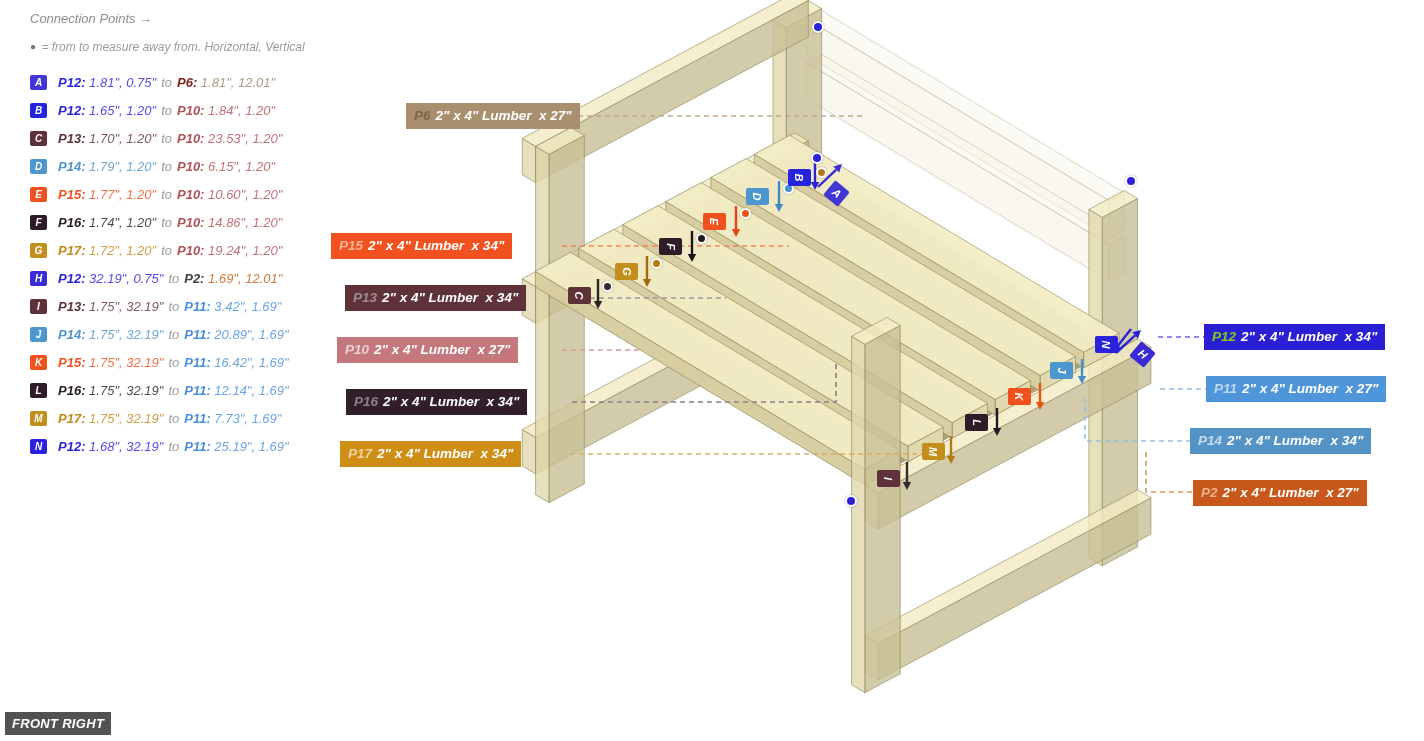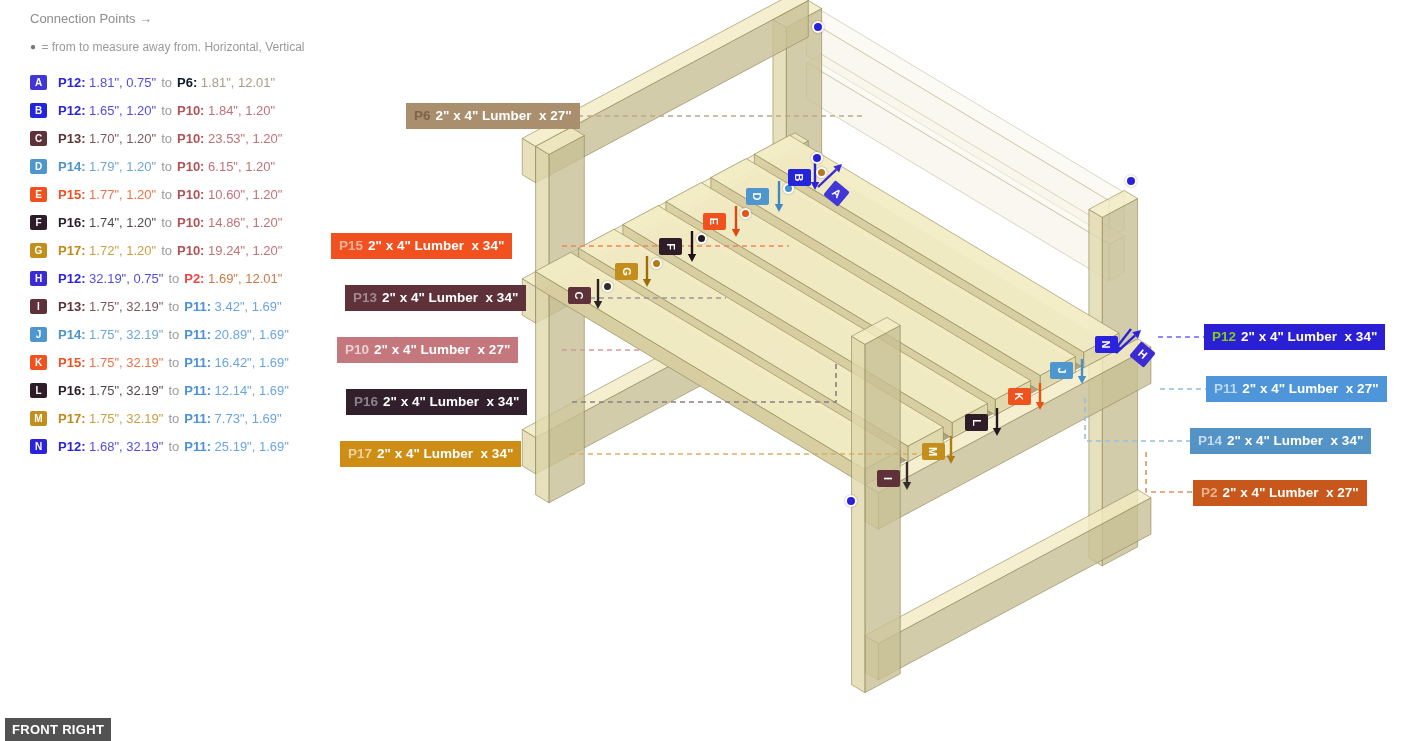--- a/index.html
+++ b/index.html
@@ -1,17 +1,17 @@
 <!DOCTYPE html>
 <html><head>
 <meta charset="utf-8">
 <style>
   html,body{margin:0;padding:0;background:#fff;width:1424px;height:741px;overflow:hidden;
     font-family:"Liberation Sans", sans-serif;}
-  #stage{position:relative;width:1268px;height:741px;background:#fff;}
+  #stage{position:relative;width:1268px;height:741px;background:#fff;font-style:italic;}
   #model-svg{position:absolute;left:0;top:0;z-index:1;}
   
   #cp-title{position:absolute;left:30px;top:11px;font-size:13px;color:#8d8d8d;z-index:3;}
   #cp-legend{position:absolute;left:30px;top:40px;font-size:12px;color:#9a9a9a;z-index:3;}
   #cp-legend .bullet{color:#777;font-size:10px;vertical-align:1px;margin-right:2px;}
   
   #connection-list{position:absolute;left:30px;top:68px;z-index:3;}
   .crow{height:28px;display:flex;align-items:center;font-size:13px;white-space:pre;}
   .crow .badge{display:inline-flex;align-items:center;justify-content:center;
     width:17px;height:15px;border-radius:2px;color:#fff;font-size:10px;font-weight:bold;
@@ -27,21 +27,21 @@
   .marker{position:absolute;z-index:5;display:flex;align-items:center;justify-content:center;
     color:#fff;font-weight:bold;font-size:11px;border-radius:2px;}
   .marker.rect{width:23px;height:17px;}
   .marker.diamond{width:19px;height:19px;}
   .marker .lt{display:block;line-height:1;}
   
   .mdot{position:absolute;z-index:5;border-radius:50%;border:2px solid #fff;
     box-shadow:0 0 2px rgba(0,0,0,.35);}
   
   #view-badge{position:absolute;left:5px;top:712px;background:#525252;color:#fff;
-    font-size:13px;font-weight:bold;padding:4px 7px;z-index:6;letter-spacing:.3px;margin-top:6px;}
+    font-size:13px;font-weight:bold;padding:4px 7px;z-index:6;letter-spacing:.3px;}
 </style>
 </head>
 <body>
 
 <div id="stage">
   <svg id="model-svg" width="1424" height="741" viewBox="0 0 1424 741">
       <polygon points="1124.25,228.95499999999998 1109.1,237.055 1109.1,200.65500000000003 1124.25,192.555" fill="#E9E4CE" fill-opacity="0.45" stroke="#C4BD98" stroke-width="0.7" stroke-opacity="0.85"></polygon>
       <polygon points="806.5,55.15500000000003 1109.1,237.055 1109.1,200.65500000000003 806.5,18.755000000000052" fill="#F1EDDB" fill-opacity="0.45" stroke="#C4BD98" stroke-width="0.7" stroke-opacity="0.85"></polygon>
       <polygon points="821.65,10.65500000000003 1124.25,192.555 1109.1,200.65500000000003 806.5,18.755000000000052" fill="#F8F5E8" fill-opacity="0.45" stroke="#C4BD98" stroke-width="0.7" stroke-opacity="0.85"></polygon>
       <polygon points="1124.25,272.635 1109.1,280.735 1109.1,244.33499999999998 1124.25,236.23499999999996" fill="#E9E4CE" fill-opacity="0.45" stroke="#C4BD98" stroke-width="0.7" stroke-opacity="0.85"></polygon>
@@ -130,28 +130,28 @@
       <line x1="951" y1="436" x2="951" y2="456" stroke="#B27C12" stroke-width="2.4"></line>
       <polygon points="951,464 946.8,456 955.2,456" fill="#B27C12"></polygon>
       <line x1="907" y1="462" x2="907" y2="482" stroke="#332B2B" stroke-width="2.4"></line>
       <polygon points="907,490 902.8,482 911.2,482" fill="#332B2B"></polygon>
     </svg>
 
   <div id="cp-title">Connection Points →</div>
   <div id="cp-legend"><span class="bullet">●</span> <span>= from to measure away from. Horizontal, Vertical</span></div>
 
   <div id="connection-list">
-      <div class="crow"><span class="badge" style="background: rgb(65, 54, 214);">A</span><b style="color: rgb(43, 36, 220);">P12: </b><span class="val" style="color: rgb(43, 36, 220);">1.81", 0.75"</span><span class="to">to</span><b style="color: #0f172a;">P6: </b><span class="val" style="color: rgb(156, 132, 104);">1.81", 12.01"</span></div>
+      <div class="crow"><span class="badge" style="background: rgb(65, 54, 214);">A</span><b style="color: rgb(43, 36, 220);">P12: </b><span class="val" style="color: rgb(43, 36, 220);">1.81", 0.75"</span><span class="to">to</span><b style="color: #7f1d1d;">P6: </b><span class="val" style="color: rgb(156, 132, 104);">1.81", 12.01"</span></div>
       <div class="crow"><span class="badge" style="background: rgb(36, 36, 223);">B</span><b style="color: rgb(43, 36, 220);">P12: </b><span class="val" style="color: rgb(43, 36, 220);">1.65", 1.20"</span><span class="to">to</span><b style="color: rgb(176, 82, 89);">P10: </b><span class="val" style="color: rgb(176, 82, 89);">1.84", 1.20"</span></div>
       <div class="crow"><span class="badge" style="background: rgb(95, 49, 56);">C</span><b style="color: rgb(94, 51, 56);">P13: </b><span class="val" style="color: rgb(94, 51, 56);">1.70", 1.20"</span><span class="to">to</span><b style="color: rgb(176, 82, 89);">P10: </b><span class="val" style="color: rgb(176, 82, 89);">23.53", 1.20"</span></div>
       <div class="crow"><span class="badge" style="background: rgb(78, 150, 206);">D</span><b style="color: rgb(77, 148, 204);">P14: </b><span class="val" style="color: rgb(77, 148, 204);">1.79", 1.20"</span><span class="to">to</span><b style="color: rgb(176, 82, 89);">P10: </b><span class="val" style="color: rgb(176, 82, 89);">6.15", 1.20"</span></div>
       <div class="crow"><span class="badge" style="background: rgb(240, 81, 31);">E</span><b style="color: rgb(240, 81, 31);">P15: </b><span class="val" style="color: rgb(240, 81, 31);">1.77", 1.20"</span><span class="to">to</span><b style="color: rgb(176, 82, 89);">P10: </b><span class="val" style="color: rgb(176, 82, 89);">10.60", 1.20"</span></div>
       <div class="crow"><span class="badge" style="background: rgb(46, 29, 40);">F</span><b style="color: rgb(43, 27, 38);">P16: </b><span class="val" style="color: rgb(43, 27, 38);">1.74", 1.20"</span><span class="to">to</span><b style="color: rgb(176, 82, 89);">P10: </b><span class="val" style="color: rgb(176, 82, 89);">14.86", 1.20"</span></div>
       <div class="crow"><span class="badge" style="background: rgb(195, 142, 28);">G</span><b style="color: rgb(191, 138, 24);">P17: </b><span class="val" style="color: rgb(191, 138, 24);">1.72", 1.20"</span><span class="to">to</span><b style="color: rgb(176, 82, 89);">P10: </b><span class="val" style="color: rgb(176, 82, 89);">19.24", 1.20"</span></div>
-      <div class="crow"><span class="badge" style="background: rgb(58, 43, 212);">H</span><b style="color: rgb(43, 36, 220);">P12: </b><span class="val" style="color: rgb(43, 36, 220);">32.19", 0.75"</span><span class="to">to</span><b style="color: #ef4444;">P2: </b><span class="val" style="color: rgb(194, 92, 28);">1.69", 12.01"</span></div>
+      <div class="crow"><span class="badge" style="background: rgb(58, 43, 212);">H</span><b style="color: rgb(43, 36, 220);">P12: </b><span class="val" style="color: rgb(43, 36, 220);">32.19", 0.75"</span><span class="to">to</span><b style="color: #404040;">P2: </b><span class="val" style="color: rgb(194, 92, 28);">1.69", 12.01"</span></div>
       <div class="crow"><span class="badge" style="background: rgb(95, 49, 56);">I</span><b style="color: rgb(94, 51, 56);">P13: </b><span class="val" style="color: rgb(94, 51, 56);">1.75", 32.19"</span><span class="to">to</span><b style="color: rgb(74, 144, 219);">P11: </b><span class="val" style="color: rgb(74, 144, 219);">3.42", 1.69"</span></div>
       <div class="crow"><span class="badge" style="background: rgb(78, 150, 206);">J</span><b style="color: rgb(77, 148, 204);">P14: </b><span class="val" style="color: rgb(77, 148, 204);">1.75", 32.19"</span><span class="to">to</span><b style="color: rgb(74, 144, 219);">P11: </b><span class="val" style="color: rgb(74, 144, 219);">20.89", 1.69"</span></div>
       <div class="crow"><span class="badge" style="background: rgb(241, 81, 29);">K</span><b style="color: rgb(240, 81, 31);">P15: </b><span class="val" style="color: rgb(240, 81, 31);">1.75", 32.19"</span><span class="to">to</span><b style="color: rgb(74, 144, 219);">P11: </b><span class="val" style="color: rgb(74, 144, 219);">16.42", 1.69"</span></div>
       <div class="crow"><span class="badge" style="background: rgb(46, 29, 40);">L</span><b style="color: rgb(43, 27, 38);">P16: </b><span class="val" style="color: rgb(43, 27, 38);">1.75", 32.19"</span><span class="to">to</span><b style="color: rgb(74, 144, 219);">P11: </b><span class="val" style="color: rgb(74, 144, 219);">12.14", 1.69"</span></div>
       <div class="crow"><span class="badge" style="background: rgb(195, 142, 28);">M</span><b style="color: rgb(191, 138, 24);">P17: </b><span class="val" style="color: rgb(191, 138, 24);">1.75", 32.19"</span><span class="to">to</span><b style="color: rgb(74, 144, 219);">P11: </b><span class="val" style="color: rgb(74, 144, 219);">7.73", 1.69"</span></div>
       <div class="crow"><span class="badge" style="background: rgb(43, 34, 221);">N</span><b style="color: rgb(43, 36, 220);">P12: </b><span class="val" style="color: rgb(43, 36, 220);">1.68", 32.19"</span><span class="to">to</span><b style="color: rgb(74, 144, 219);">P11: </b><span class="val" style="color: rgb(74, 144, 219);">25.19", 1.69"</span></div>
     </div>
   <div id="labels-layer">
       <div class="plabel" style="left: 406px; top: 103px; background: rgb(169, 143, 110);"><span class="pfx" style="color: rgb(126, 101, 74);">P6</span><span>2" x 4" Lumber  x 27"</span></div>
       <div class="plabel" style="left: 331px; top: 233px; background: rgb(240, 81, 31);"><span class="pfx" style="color: rgb(248, 180, 154);">P15</span><span>2" x 4" Lumber  x 34"</span></div>

